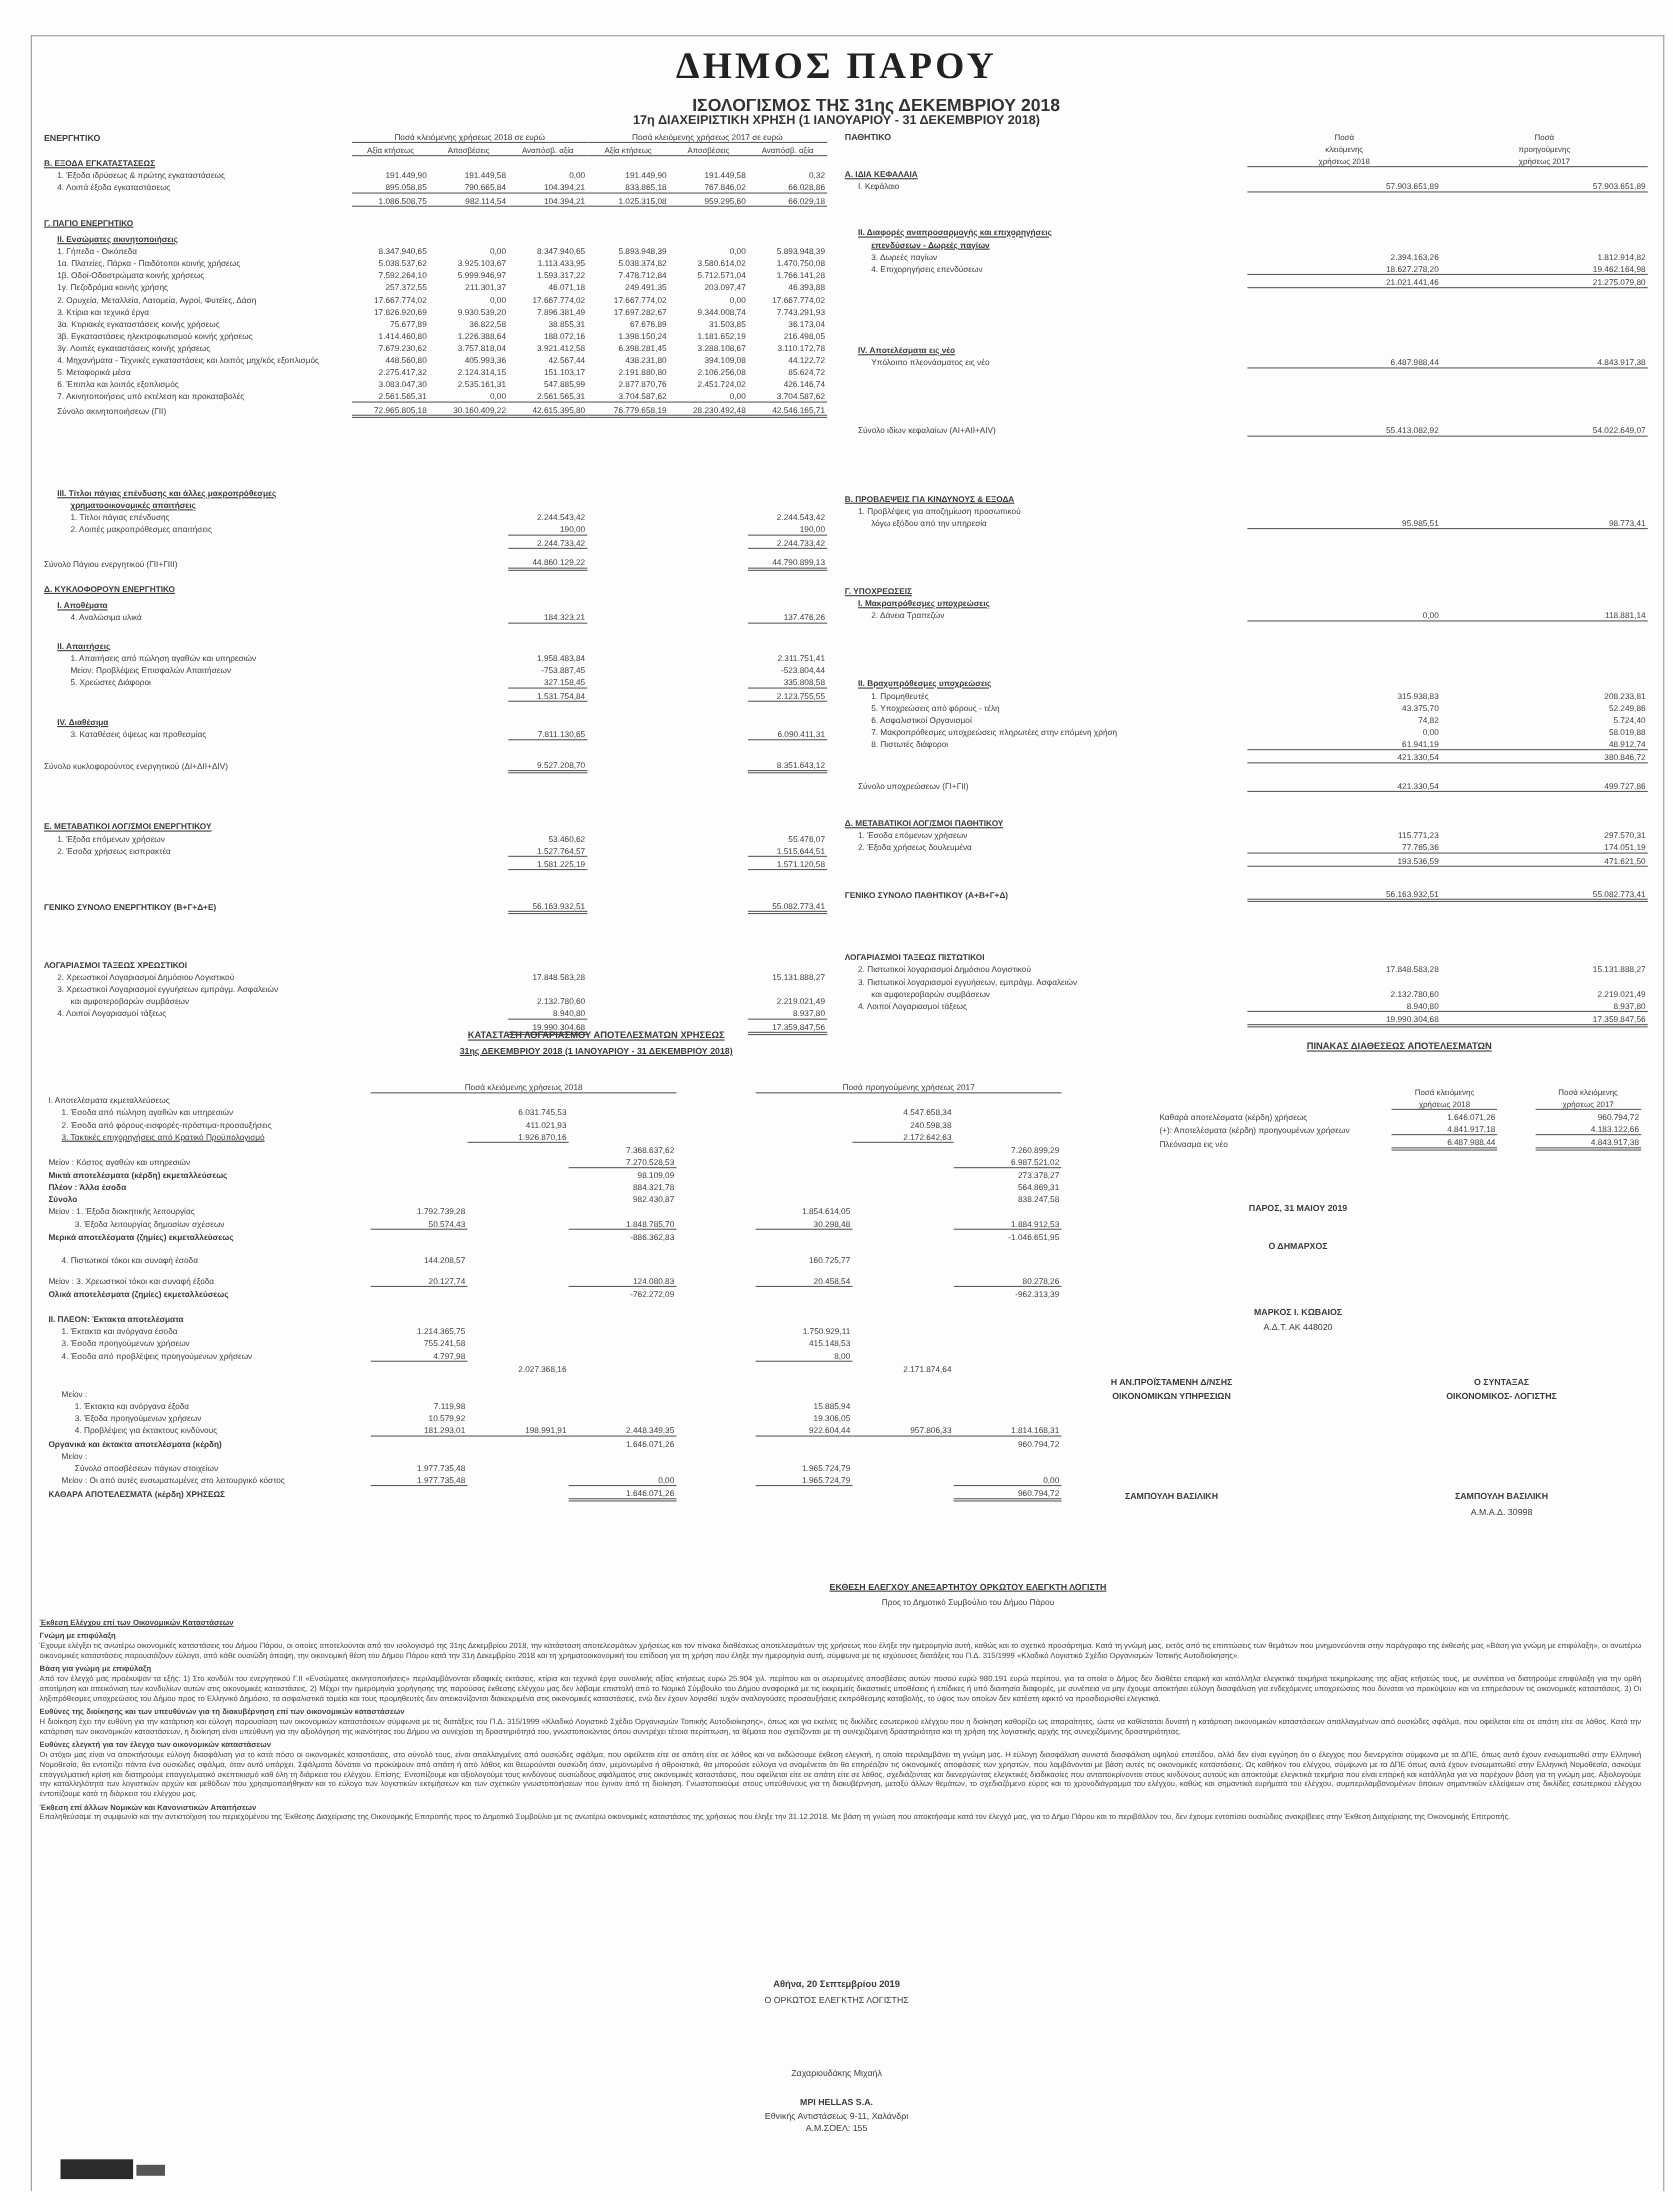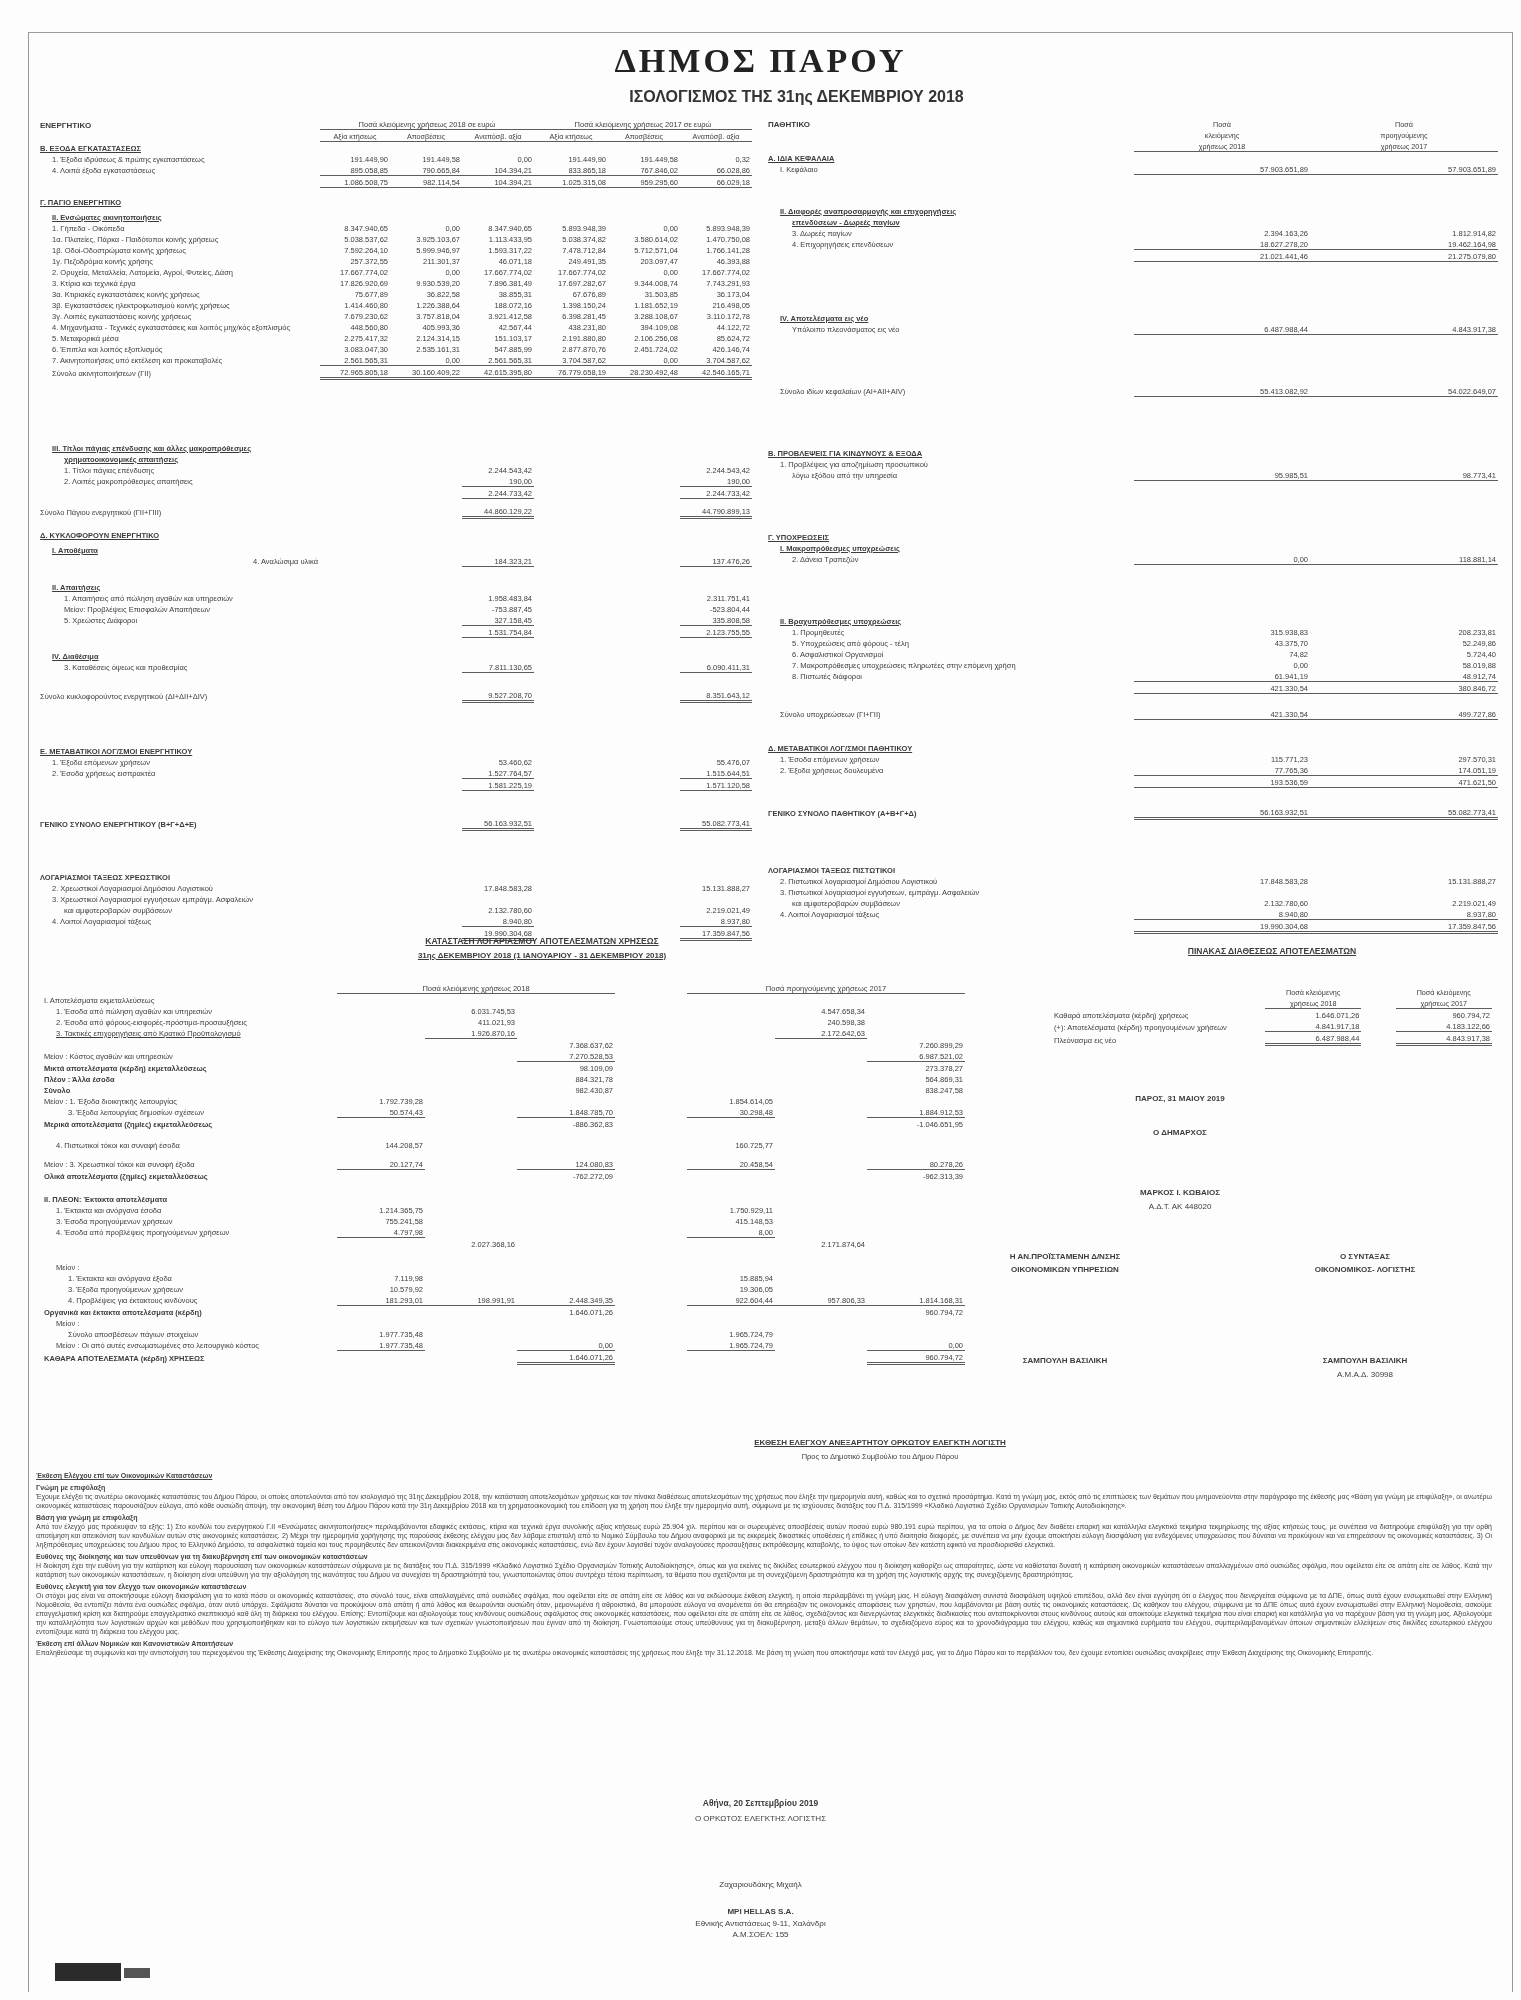--- a/index.html
+++ b/index.html
@@ -58,20 +58,21 @@
   .artifact2{position:absolute;left:124px;top:1968px;width:26px;height:10px;background:#555;}
 </style>
 </head>
 <body>
 
 <div class="page">
   <div class="frame"></div>
 
   <div class="doc-title">ΔΗΜΟΣ ΠΑΡΟΥ</div>
   <div class="doc-sub1">ΙΣΟΛΟΓΙΣΜΟΣ ΤΗΣ 31ης ΔΕΚΕΜΒΡΙΟΥ 2018</div>
+  <div class="doc-sub2">17η ΔΙΑΧΕΙΡΙΣΤΙΚΗ ΧΡΗΣΗ (1 ΙΑΝΟΥΑΡΙΟΥ - 31 ΔΕΚΕΜΒΡΙΟΥ 2018)</div>
 
   <div class="bs-wrap">
 
     <div class="bs-left">
       <table>
         <colgroup>
           <col style="width:282px">
             <col style="width:70px">
             <col style="width:72px">
             <col style="width:72px">
@@ -318,21 +319,21 @@
             <tr>
               <td class="lbl hd" style="padding-left: 2px;">Δ. ΚΥΚΛΟΦΟΡΟΥΝ ΕΝΕΡΓΗΤΙΚΟ</td>
             </tr>
             <tr>
               <td colspan="9" style="height: 4px;"></td>
             </tr>
             <tr>
               <td class="lbl hd" style="padding-left: 14px;">Ι. Αποθέματα</td>
             </tr>
             <tr>
-              <td class="lbl" style="padding-left: 26px; text-align: right;">4. Αναλώσιμα υλικά</td>
+              <td class="lbl" style="padding-left: 26px;">4. Αναλώσιμα υλικά</td>
               <td class="num"></td>
               <td class="num"></td>
               <td class="num ul">184.323,21</td>
               <td class="num"></td>
               <td class="num"></td>
               <td class="num ul">137.476,26</td>
             </tr>
             <tr>
               <td colspan="9" style="height: 14px;"></td>
             </tr>

